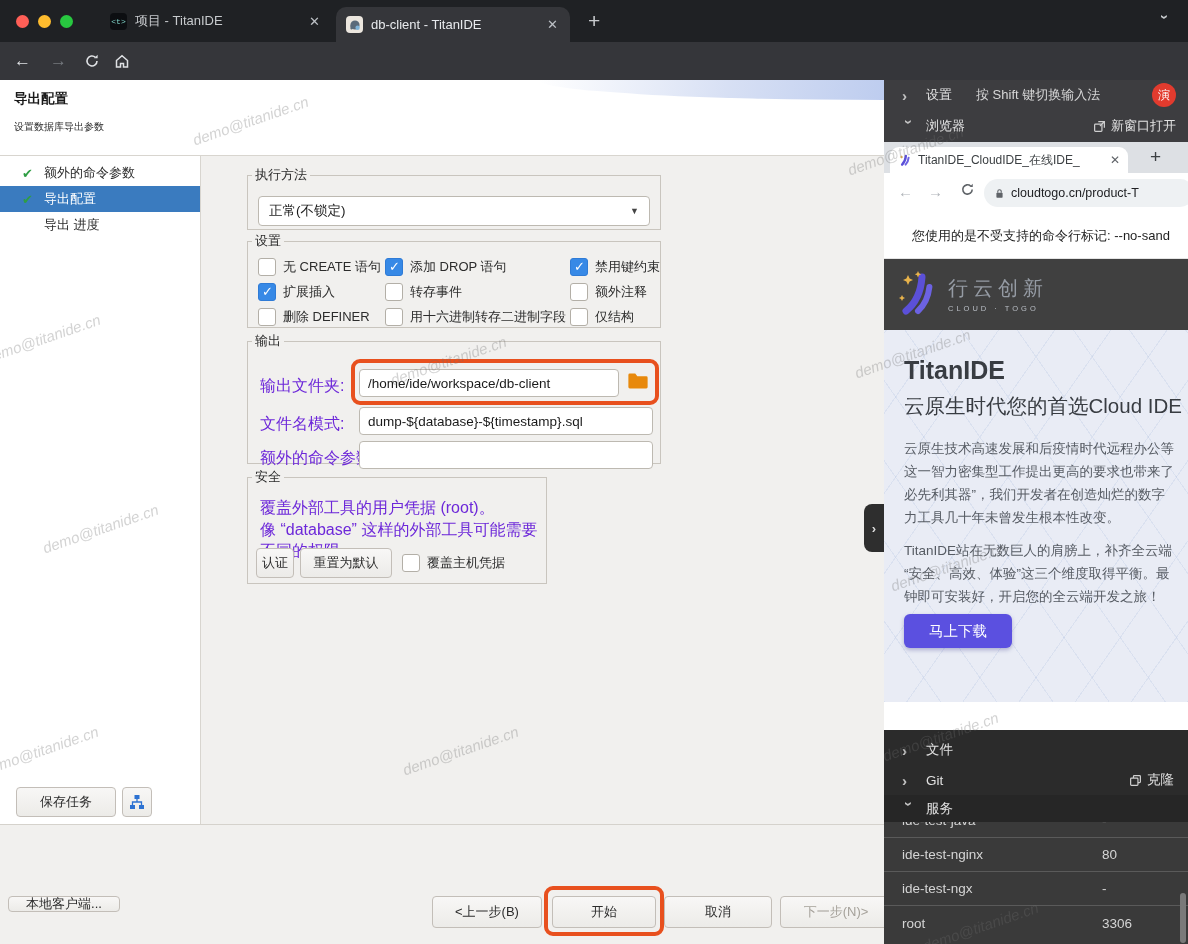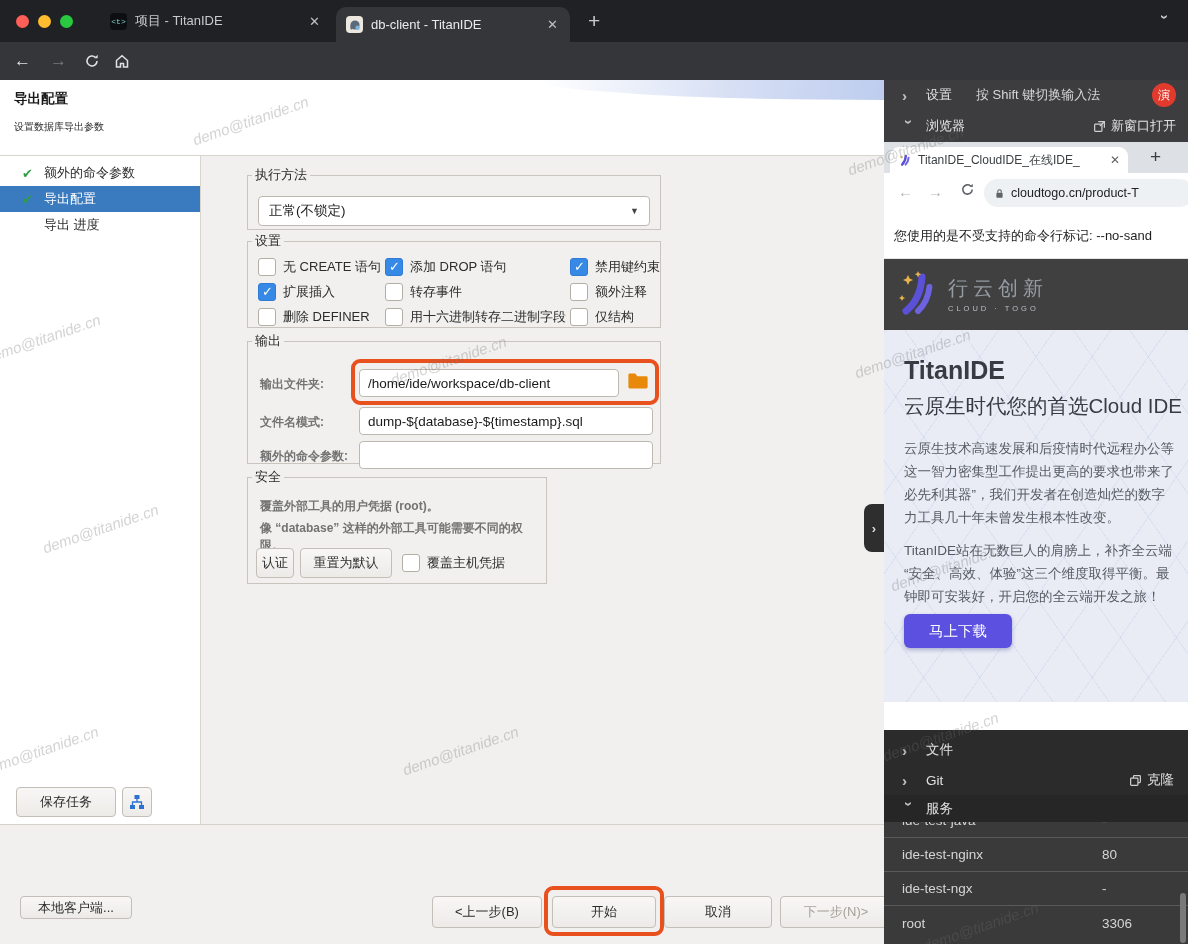--- a/index.html
+++ b/index.html
@@ -42,37 +42,37 @@
   fieldset.frame { position:absolute; border:1px solid #c9c5be; background:transparent;margin-left:40px; }
   fieldset.frame legend { font-size:13px; color:#2c2c2c; padding:0 3px; margin-left:4px; }
   .combo { display:flex; align-items:center; background:#fff; border:1px solid #bdb9b1; border-radius:4px; font-size:13.5px; color:#1a1a1a; padding:0 10px; }
   .combo .caret { margin-left:auto; font-size:9px; color:#444; }
   .cbgrid { display:grid; grid-template-columns:127px 185px auto; row-gap:7px; padding:8px 0 0 10px; }
   .cbitem { display:flex; align-items:center; gap:7px; font-size:13px; color:#2c2c2c; white-space:nowrap; }
   .cb { width:18px; height:18px; border:1px solid #b3afa7; border-radius:3px; background:#fff; flex:none; position:relative; }
   .cb.on { background:#3789e6; border-color:#2f7bd6; }
   .cb.on::after { content:"✓"; position:absolute; left:3px; top:0px; color:#fff; font-size:13px; font-weight:bold; }
   .tinput { position:absolute; background:#fff; border:1px solid #bdb9b1; border-radius:4px; height:28px; font-size:13.5px; color:#1a1a1a; padding:0 8px; font-family:inherit; }
-  .flabel { position:absolute; font-size:12px; color:#737373;font-weight:bold; }
+  .flabel { position:absolute; font-size:16px; color:#6d28d9; }
   .gtkbtn { position:absolute; background:linear-gradient(#f8f7f6,#ecebe8); border:1px solid #c3beb8; border-radius:4px; font-size:13px; color:#2c2c2c; display:flex; align-items:center; justify-content:center; font-family:inherit; }
   .gtkbtn.disabled { color:#a5a19a; }
   .annot { position:absolute; border:4px solid #e8501e; border-radius:9px; pointer-events:none; }
   .footer-sep { left:0; top:744px; width:884px; height:1px; background:#d5d2cc; }
 
   
   #side { left:884px; top:80px; width:304px; height:864px; background:#2b2b2b; }
   .srow { position:absolute; left:0; width:304px; display:flex; align-items:center; color:#e2e2e2; font-size:13px; }
   .chev { color:#c2c2c2; font-size:15px; font-weight:bold; width:14px; display:inline-block; }
   .chev.down { transform:rotate(90deg); }
   .badge { width:24px; height:24px; border-radius:50%; background:#e23b2e; color:#fff; font-size:12px; display:flex; align-items:center; justify-content:center; }
   .ptabs { left:0; top:62px; width:304px; height:31px; background:#dde0e4; }
   .ptab { left:6px; top:5px; width:238px; height:26px; background:#fff; border-radius:9px 9px 0 0; display:flex; align-items:center; gap:6px; padding:0 8px; font-size:12px; color:#3c4043; }
   .ptoolbar { left:0; top:93px; width:304px; height:40px; background:#fff; }
   .purl { left:100px; top:6px; width:210px; height:28px; background:#eef1f3; border-radius:14px; display:flex; align-items:center; gap:6px; padding:0 10px; font-size:12.5px; color:#202124; overflow:hidden; white-space:nowrap; }
-  .pwarn { left:0; top:133px; width:304px; height:46px; background:#fff; border-bottom:1px solid #e4e4e4; display:flex; align-items:center; padding-left:10px; font-size:13px; color:#1f1f1f; white-space:nowrap; overflow:hidden; }
+  .pwarn { left:0; top:133px; width:304px; height:46px; background:#fff; border-bottom:1px solid #e4e4e4; display:flex; align-items:center; padding-left:28px; font-size:13px; color:#1f1f1f; white-space:nowrap; overflow:hidden; }
   .pbrand { left:0; top:179px; width:304px; height:71px; background:#404040; }
   .brandname { font-size:20px; color:#959ba4; letter-spacing:5px; }
   .brandsub { font-size:7.5px; color:#b9bec5; letter-spacing:3px; margin-top:2px; }
   .hero { left:0; top:250px; width:304px; height:372px; background-color:#e9ecf5; overflow:hidden;
     background-image:
       repeating-linear-gradient(55deg, rgba(165,185,220,.22) 0 1px, transparent 1px 46px),
       repeating-linear-gradient(-55deg, rgba(165,185,220,.22) 0 1px, transparent 1px 46px); }
   .hero h1 { position:absolute; left:20px; top:26px; font-size:25px; color:#383c42; }
   .hero h2 { position:absolute; left:20px; top:62px; font-size:20.5px; font-weight:normal; color:#383c42; white-space:nowrap; }
   .hline { position:absolute; left:20px; font-size:13.5px; color:#565b63; white-space:nowrap; }
@@ -297,21 +297,21 @@
       <svg width="16" height="16" viewBox="0 0 16 16">
           <rect x="5.5" y="1" width="5" height="4" fill="#2d72d2"></rect>
           <rect x="1" y="11" width="5" height="4" fill="#2d72d2"></rect>
           <rect x="10" y="11" width="5" height="4" fill="#2d72d2"></rect>
           <path d="M8 5v3M3.5 11V8h9v3" fill="none" stroke="#2d72d2" stroke-width="1.3"></path>
         </svg>
     </button>
 
     <div class="abs footer-sep"></div>
 
-    <button class="gtkbtn" style="left:20px;top:816px;width:112px;height:23px">本地客户端...</button>
+    <button class="gtkbtn" style="left:8px;top:816px;width:112px;height:16px">本地客户端...</button>
     <button class="gtkbtn" style="left:432px;top:816px;width:110px;height:32px">&lt;上一步(B)</button>
     <button class="gtkbtn" style="left:552px;top:816px;width:104px;height:32px">开始</button>
     <div class="annot" style="left:544px;top:806px;width:120px;height:50px"></div>
     <button class="gtkbtn" style="left:664px;top:816px;width:108px;height:32px">取消</button>
     <button class="gtkbtn disabled" style="left:780px;top:816px;width:112px;height:32px">下一步(N)&gt;</button>
   </div>
 
   <div class="abs" id="side">
 
     <div class="srow" style="top:0;height:30px;background:#3d3d40">

